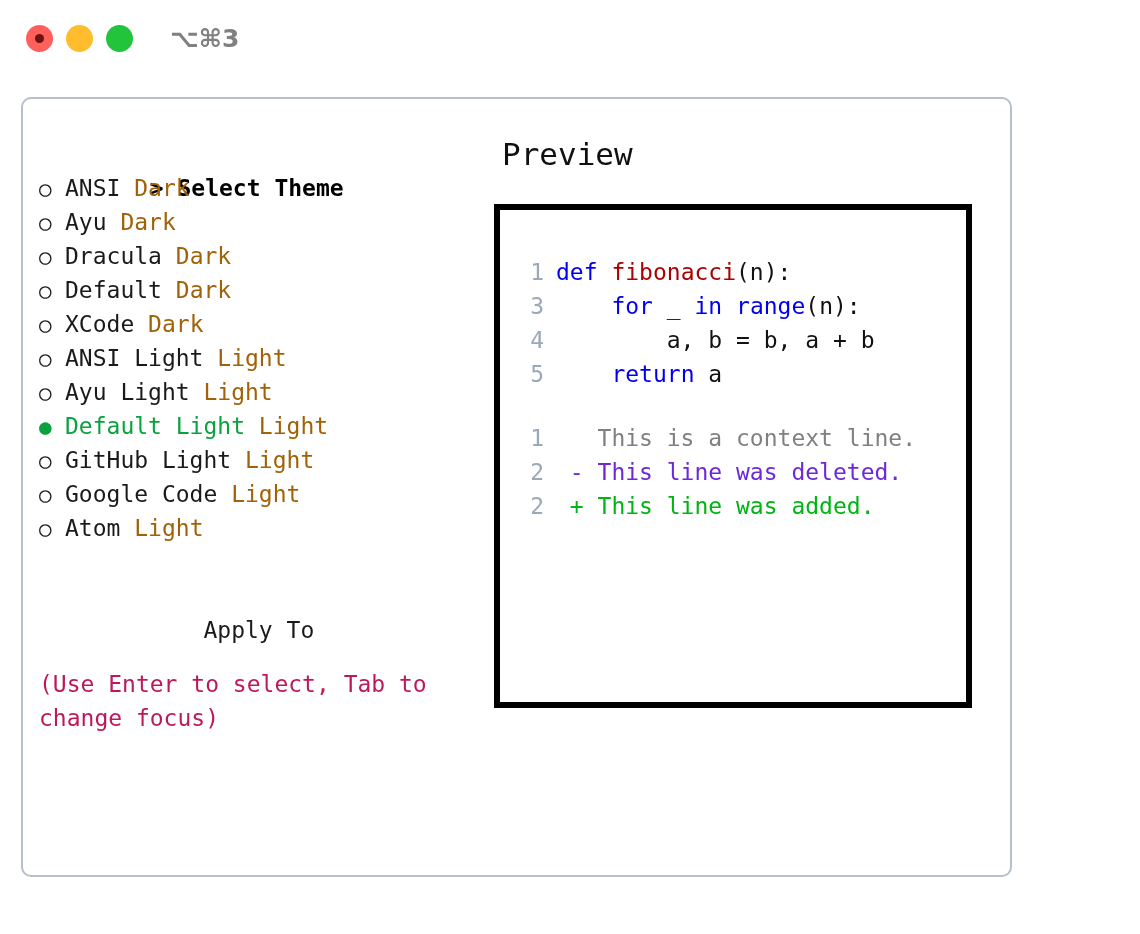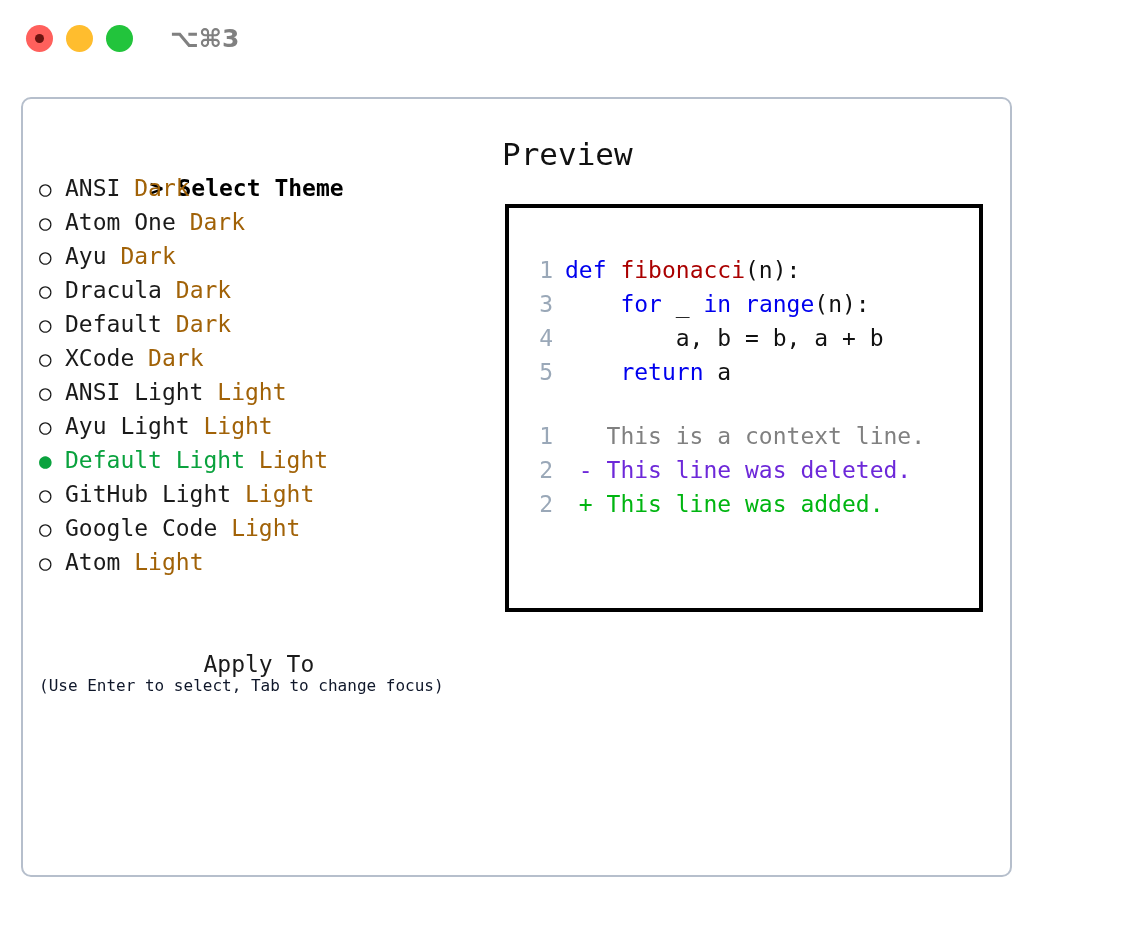--- a/index.html
+++ b/index.html
@@ -105,49 +105,49 @@
   }
   .row.selected .label { color: #0aa23e; margin-top: 36px; }
   .tag {
     color: #a16207;
   }
   .row.nomarker .marker { color: transparent; }
 
   #apply-block { margin-top: 34px; }
 
   #hint {
-    margin-top: 22px;
-    font-size: 16px;
-    line-height: 34px;
-    color: #0f172a;
+    margin-top: 54px;
+    font-size: 23px;
+    line-height: 34px;
+    color: #be185d;
     width: 420px;
     white-space: pre-wrap;
   }
 
   
   #preview-col {
     position: absolute;
     left: 479px;
     top: 38px;
     width: 490px;
   }
   #preview-title {
     font-size: 31px;
     line-height: 34px;
     color: #111111;
     font-weight: normal;
     white-space: pre;
   }
   #preview-box {
     position: absolute;
-    left: 482px;
+    left: 471px;
     top: 105px;
     width: 478px;
-    height: 408px;
-    border: 4px solid #000000;
+    height: 504px;
+    border: 6px solid #000000;
     box-sizing: border-box;
     background: #ffffff;
   }
   #code {
     position: absolute;
     left: 18px;
     top: 45px;
     width: 440px;
   }
   .cline {
@@ -188,21 +188,20 @@
   <div id="panel">
 
     <div id="theme-col">
 
       <div class="row header">
         <span>&gt; Select Theme</span>
       </div>
 
       <div id="theme-items">
           <div class="row"><span class="marker">○</span><span class="label">ANSI</span><span class="tag"> Dark</span></div>
-          <div class="row"><span class="marker">○</span><span class="label">Atom One</span><span class="tag"> Dark</span></div>
           <div class="row"><span class="marker">○</span><span class="label">Ayu</span><span class="tag"> Dark</span></div>
           <div class="row"><span class="marker">○</span><span class="label">Dracula</span><span class="tag"> Dark</span></div>
           <div class="row"><span class="marker">○</span><span class="label">Default</span><span class="tag"> Dark</span></div>
           <div class="row"><span class="marker">○</span><span class="label">XCode</span><span class="tag"> Dark</span></div>
           <div class="row"><span class="marker">○</span><span class="label">ANSI Light</span><span class="tag"> Light</span></div>
           <div class="row"><span class="marker">○</span><span class="label">Ayu Light</span><span class="tag"> Light</span></div>
           <div class="row selected"><span class="marker on">●</span><span class="label">Default Light</span><span class="tag"> Light</span></div>
           <div class="row"><span class="marker">○</span><span class="label">GitHub Light</span><span class="tag"> Light</span></div>
           <div class="row"><span class="marker">○</span><span class="label">Google Code</span><span class="tag"> Light</span></div>
           <div class="row"><span class="marker">○</span><span class="label">Atom</span><span class="tag"> Light</span></div>

